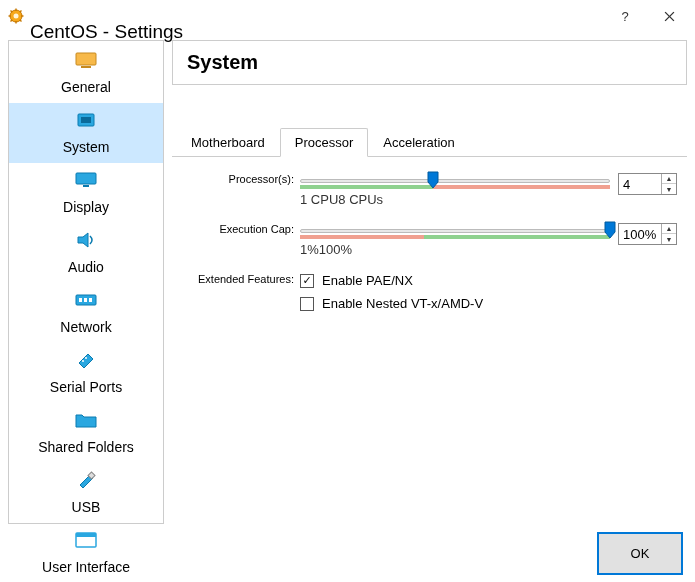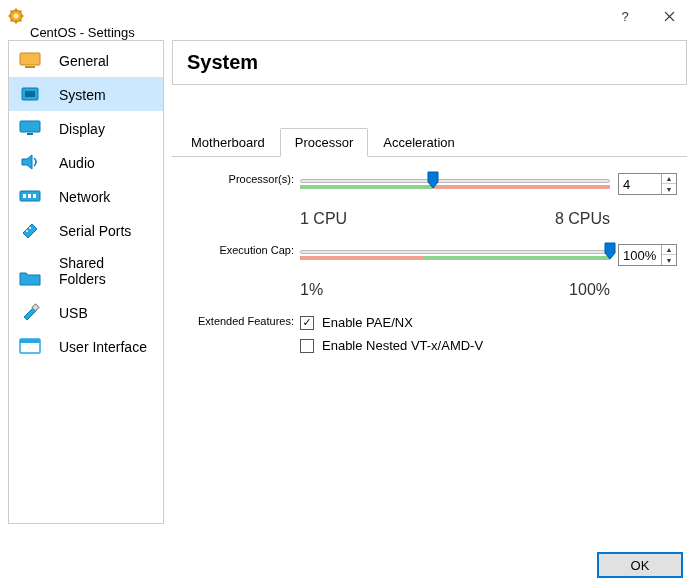--- a/index.html
+++ b/index.html
@@ -1,23 +1,23 @@
 <!DOCTYPE html>
 <html><head>
 <meta charset="utf-8">
 <style>
   * { box-sizing: border-box; font-family: "Segoe UI", Tahoma, sans-serif; }
   body { margin: 0; background: #fff; width: 695px; height: 582px; overflow: hidden; font-size: 13px; color: #000; }
   .titlebar { height: 32px; display: flex; align-items: center; padding: 0 4px 0 8px; background: #fff; }
-  .titlebar-title { flex: 1; font-size: 13px; margin-top: 32px; }
+  .titlebar-title { flex: 1; font-size: 19px; margin-top: 32px; }
   .titlebar-btn { width: 44px; height: 30px; display: flex; align-items: center; justify-content: center; color: #333; font-size: 13px; }
   .app-icon { width: 16px; height: 16px; margin-right: 6px; }
   .main { display: flex; padding: 8px; gap: 8px; height: 500px; }
   .sidebar { width: 156px; border: 1px solid #ccc; background: #fff; padding: 2px 0; }
-  .side-item { display: flex; align-items: flex-end; gap: 18px; padding: 8px 10px; cursor: default; }
+  .side-item { display: flex; align-items: center; gap: 10px; padding: 8px 10px; cursor: default; flex-direction: column; }
   .side-item.active { background: #cce8ff; }
   .side-item .ico { width: 22px; height: 18px; display: flex; align-items: center; justify-content: center; }
   .side-label { font-size: 14px; }
   .content { flex: 1; display: flex; flex-direction: column; }
   .header-box { border: 1px solid #ccc; padding: 10px 14px; margin-bottom: 6px; }
   .header-box h1 { margin: 0; font-size: 20px; font-weight: 700; }
   .tabs { display: flex; border-bottom: 1px solid #ccc; padding-left: 4px; }
   .tab { padding: 6px 14px; cursor: default; font-size: 13px; position: relative; top: 1px; border: 1px solid transparent; margin-top: 36px; }
   .tab.active { background: #fff; border: 1px solid #ccc; border-bottom: 1px solid #fff; border-radius: 2px 2px 0 0; }
   .panel { padding: 16px 10px; }
@@ -26,30 +26,30 @@
   .row-body { flex: 1; display: flex; flex-direction: column; }
   .slider-wrap { display: flex; align-items: flex-start; gap: 8px; }
   .track-col { flex: 1; display: flex; flex-direction: column; }
   .track { position: relative; height: 16px; }
   .rail { position: absolute; top: 6px; left: 0; right: 0; height: 4px; background: #e8e8e8; border: 1px solid #bbb; border-radius: 2px; }
   .seg { position: absolute; top: 12px; height: 4px; }
   .seg.green { background: #8fd18f; }
   .seg.red { background: #f0a090; }
   .thumb { position: absolute; top: -2px; width: 12px; height: 18px; margin-left: -6px; }
   .thumb svg { display: block; }
-  .scale { display: flex; justify-content: space-between; font-size: 16px; color: #333; margin-top: 21px; }
+  .scale { display: flex; font-size: 13px; color: #333; margin-top: 3px; }
   .spin { display: flex; align-items: stretch; border: 1px solid #888; height: 22px; background: #fff; }
   .spin input { width: 42px; border: 0; padding: 0 4px; font-size: 13px; outline: none; }
   .spin-btns { display: flex; flex-direction: column; border-left: 1px solid #aaa; }
   .spin-btn { width: 14px; height: 10px; display: flex; align-items: center; justify-content: center; font-size: 7px; color: #333; border-bottom: 1px solid #ccc; }
   .spin-btn:last-child { border-bottom: 0; }
   .checkline { display: flex; align-items: center; gap: 8px; margin-bottom: 8px; }
   .chk { width: 14px; height: 14px; border: 1px solid #555; display: flex; align-items: center; justify-content: center; font-size: 11px; background: #fff; }
   .buttons { display: flex; justify-content: flex-end; gap: 10px; padding: 0 12px 10px 0; }
-  .btn { min-width: 86px; height: 26px; display: flex; align-items: center; justify-content: center; font-size: 13px; background: #e1e1e1; border: 1px solid #adadad; cursor: default; margin-top: 20px; }
+  .btn { min-width: 86px; height: 43px; display: flex; align-items: center; justify-content: center; font-size: 13px; background: #e1e1e1; border: 1px solid #adadad; cursor: default; }
   .btn.primary { border: 2px solid #0078d7; background: #e1e1e1; }
 </style>
 </head>
 <body>
 
 <div class="titlebar">
   <span class="app-icon">
     <svg viewBox="0 0 16 16" width="16" height="16">
         <circle cx="8" cy="8" r="6" fill="#f7a81b" stroke="#c77800"></circle>
         <circle cx="8" cy="8" r="2.5" fill="#fff3d6"></circle>

